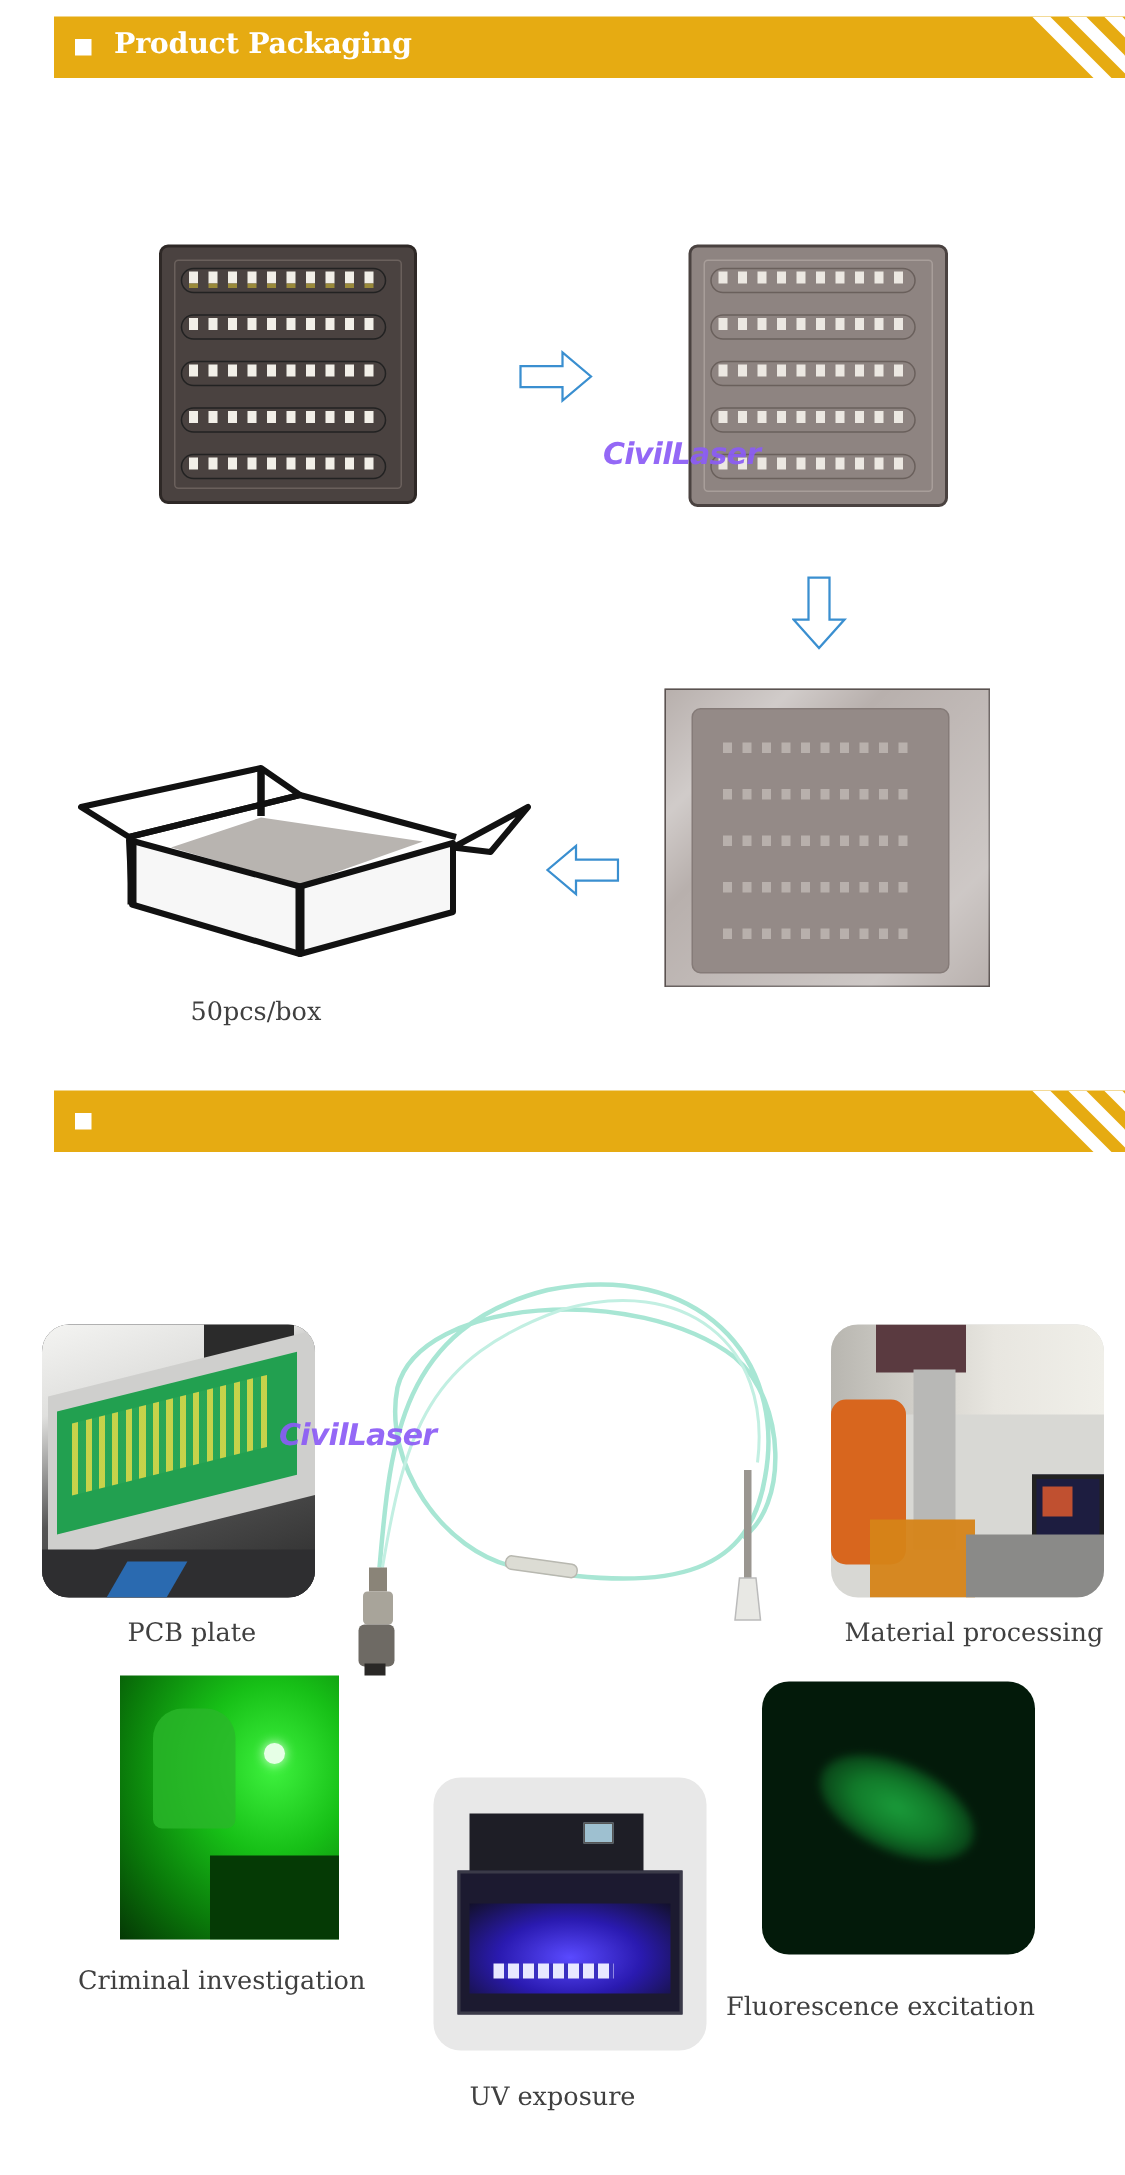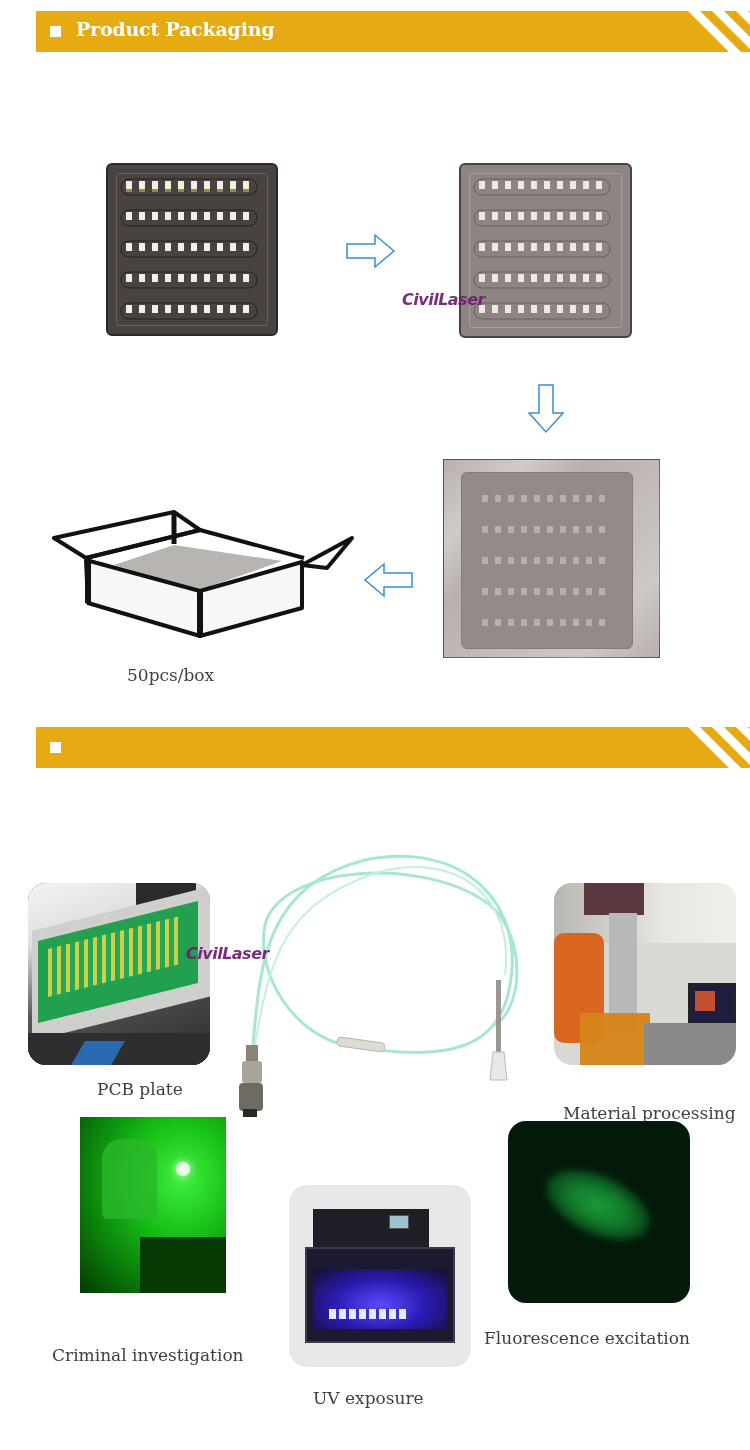--- a/index.html
+++ b/index.html
@@ -7,21 +7,21 @@
   body { position: relative; font-family: "DejaVu Serif", "Liberation Serif", serif; color: #1a1a1a; }
 
   .banner { position: absolute; left: 0; width: 750px; height: 41px; background: #e6ab12; overflow: hidden; margin-left: 36px; }
   .banner .bullet { position: absolute; left: 14px; top: 15px; width: 11px; height: 11px; background: #ffffff; }
   .banner .title { position: absolute; left: 40px; top: 7px; font-family: "DejaVu Serif", serif; font-weight: bold; font-size: 19px; color: #ffffff; letter-spacing: -0.2px; }
   .banner .stripes { position: absolute; right: 0; top: 0; width: 100px; height: 41px; }
 
   .abs { position: absolute; }
   .caption { position: absolute; font-family: "DejaVu Serif", serif; font-size: 17px; color: #404040; white-space: nowrap; }
 
-  .watermark { position: absolute; font-family: "DejaVu Sans", sans-serif; font-weight: bold; font-style: italic; font-size: 16px; color: #701a75; letter-spacing: -0.5px; opacity: 0.92; }
+  .watermark { position: absolute; font-family: "DejaVu Sans", sans-serif; font-weight: bold; font-style: italic; font-size: 20px; color: #8b5cf6; letter-spacing: -0.5px; opacity: 0.92; }
 
   
   .tray { position: absolute; border-radius: 6px; }
 
   .photo { position: absolute; overflow: hidden; }
 </style>
 </head>
 <body>
 
 <div class="banner" style="top:11px;">
@@ -330,42 +330,42 @@
   <div class="abs" style="left:108px;top:0;width:60px;height:70px;background:#2b2b2b;"></div>
   <div class="abs" style="left:4px;top:48px;width:190px;height:110px;background:#cfcfcd;transform:skewY(-14deg);transform-origin:left top;"></div>
   <div class="abs" style="left:10px;top:58px;width:160px;height:82px;background:#22a050;transform:skewY(-14deg);transform-origin:left top;"></div>
   <div class="abs" style="left:20px;top:66px;width:130px;height:48px;background:repeating-linear-gradient(90deg,#d9d84a 0 4px,#2aa656 4px 9px);transform:skewY(-14deg);transform-origin:left top;opacity:0.9;"></div>
   <div class="abs" style="left:0;top:150px;width:182px;height:32px;background:#2e2e30;"></div>
   <div class="abs" style="left:50px;top:158px;width:40px;height:24px;background:#2a6ab0;transform:skewX(-30deg);"></div>
 </div>
 
 <div class="watermark" style="left:186px;top:944px;">CivilLaser</div>
 
-<div class="caption" style="left:85px;top:1079px;margin-left:12px;">PCB plate</div>
+<div class="caption" style="left:85px;top:1079px;">PCB plate</div>
 
 <div class="photo" style="left:554px;top:883px;width:182px;height:182px;border-radius:18px;background:#d8d8d4;">
   <div class="abs" style="left:0;top:0;width:182px;height:60px;background:linear-gradient(90deg,#b8b6b0,#e8e6e0 60%,#f0efe9);"></div>
   <div class="abs" style="left:30px;top:0;width:60px;height:32px;background:#5a3a40;"></div>
   <div class="abs" style="left:0;top:50px;width:50px;height:110px;background:#d8661e;border-radius:10px;"></div>
   <div class="abs" style="left:55px;top:30px;width:28px;height:120px;background:#b8b8b6;"></div>
   <div class="abs" style="left:26px;top:130px;width:70px;height:52px;background:#d68418;opacity:0.95;"></div>
   <div class="abs" style="left:134px;top:100px;width:48px;height:48px;background:#1d1d40;border:3px solid #222;"></div>
   <div class="abs" style="left:141px;top:108px;width:20px;height:20px;background:#c05030;"></div>
   <div class="abs" style="left:90px;top:140px;width:92px;height:42px;background:#8a8a88;"></div>
 </div>
 
-<div class="caption" style="left:563px;top:1103px;">Material processing</div>
+<div class="caption" style="left:563px;top:1079px;">Material processing</div>
 
 <div class="photo" style="left:80px;top:1117px;width:146px;height:176px;background:radial-gradient(ellipse at 70% 35%,#3ef23e 0%,#17c017 35%,#0a7a0a 70%,#053805 100%);">
   <div class="abs" style="left:22px;top:22px;width:55px;height:80px;background:#2bb62b;border-radius:20px 20px 6px 6px;opacity:0.8;"></div>
   <div class="abs" style="left:96px;top:45px;width:14px;height:14px;background:#e6ffe6;border-radius:50%;box-shadow:0 0 8px #e6ffe6;"></div>
   <div class="abs" style="left:60px;top:120px;width:86px;height:56px;background:#053a05;"></div>
 </div>
 
-<div class="caption" style="left:52px;top:1345px;text-align:center;">Criminal investigation</div>
+<div class="caption" style="left:52px;top:1311px;text-align:center;">Criminal investigation</div>
 
 <div class="photo" style="left:289px;top:1185px;width:182px;height:182px;border-radius:18px;background:#e8e8e8;">
   <div class="abs" style="left:24px;top:24px;width:116px;height:40px;background:#1e1e26;"></div>
   <div class="abs" style="left:100px;top:30px;width:20px;height:14px;background:#9ec0d0;border:1px solid #555;"></div>
   <div class="abs" style="left:16px;top:62px;width:150px;height:96px;background:#1c1a30;border:2px solid #3a3a48;"></div>
   <div class="abs" style="left:24px;top:84px;width:134px;height:60px;background:radial-gradient(ellipse at 50% 60%,#5a4aff 0%,#2a1ab0 50%,#12102a 100%);"></div>
   <div class="abs" style="left:40px;top:124px;width:80px;height:10px;background:repeating-linear-gradient(90deg,#e8e8ff 0 7px,#3a30c0 7px 10px);"></div>
 </div>
 
 <div class="caption" style="left:313px;top:1388px;">UV exposure</div>

